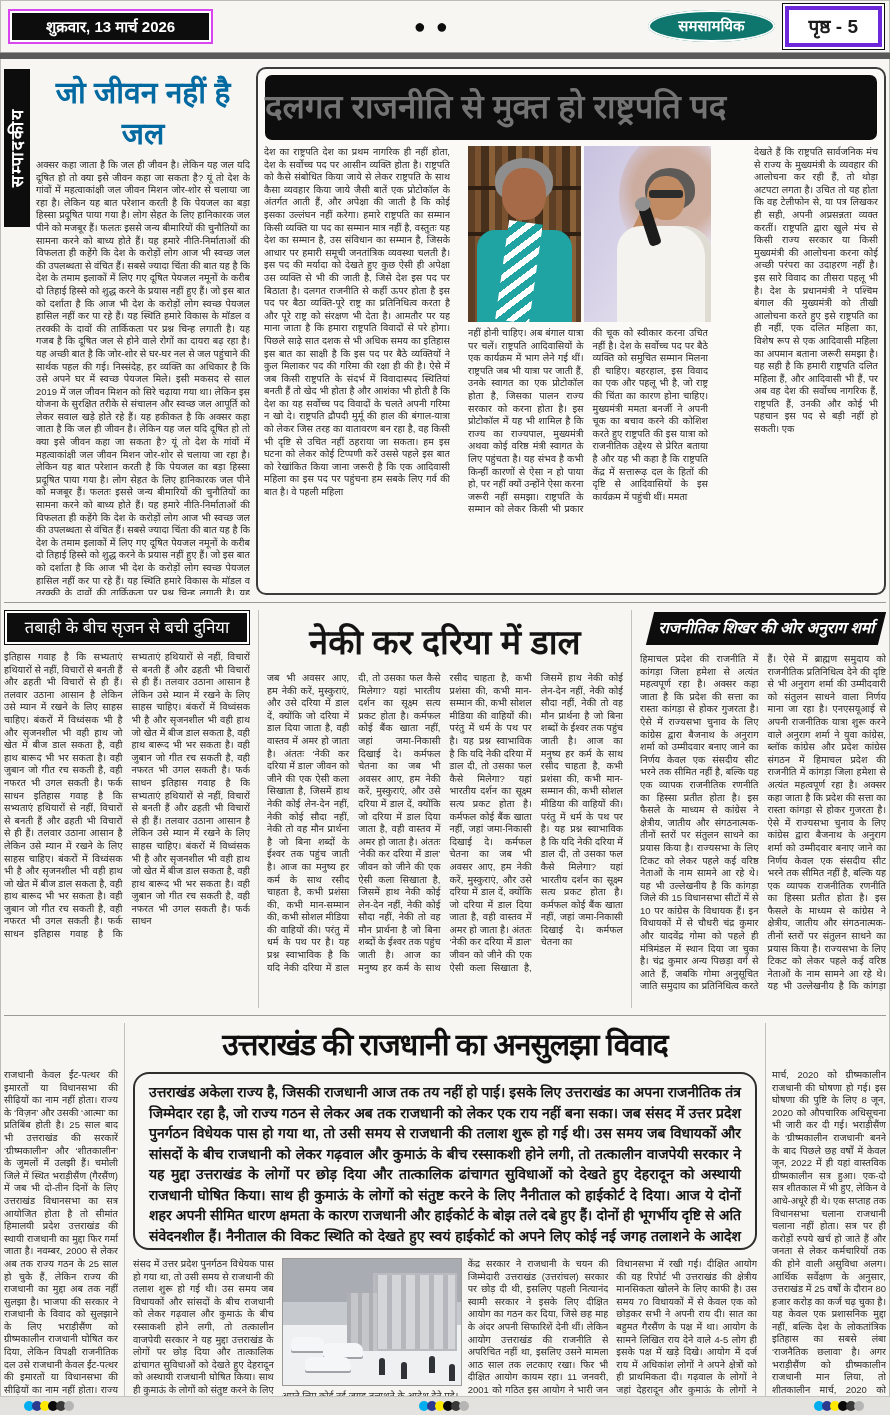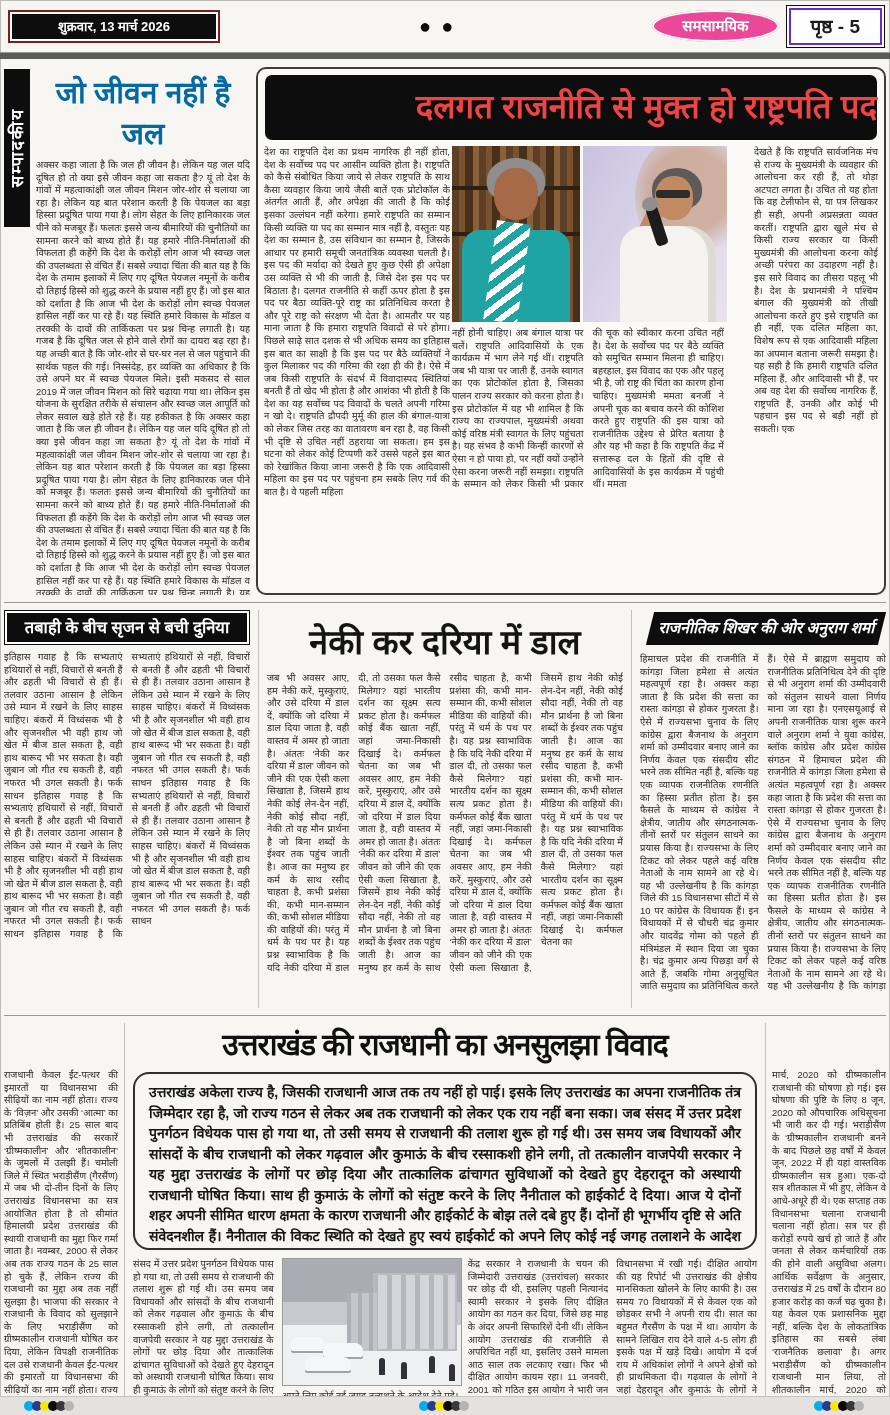--- a/index.html
+++ b/index.html
@@ -1,47 +1,47 @@
 <!DOCTYPE html>
 <html lang="hi"><head>
 <meta charset="utf-8">
 <style>
   html,body{margin:0;padding:0;background:#cfcecb;}
   .page{position:relative;width:890px;height:1415px;margin:0 auto;background:#f7f6f2;
         font-family:"Liberation Sans","DejaVu Sans",sans-serif;color:#1c1c1c;overflow:hidden;
         box-shadow:inset 0 0 0 1px #bdbcb8;}
   
   .masthead{display:flex;align-items:center;height:40px;padding:6px 8px 2px 8px;gap:10px;}
-  .m-date{background:#0d0d0d;color:#fff;font-weight:bold;font-size:13px;padding:5px 48px 6px;
-          border:2px solid #7f1d1d;box-shadow:inset 0 0 0 2px #fff;white-space:nowrap;}
+  .m-date{background:#0d0d0d;color:#fff;font-weight:bold;font-size:15px;padding:5px 36px 6px;
+          border:2px solid #d946ef;box-shadow:inset 0 0 0 2px #fff;white-space:nowrap;}
   .m-bullet{font-size:20px;line-height:1;color:#0d0d0d;}
   .m-paper{background:#fff;border:1px solid #0d0d0d;box-shadow:0 0 0 2px #fff,0 0 0 3px #0d0d0d;
            font-weight:bold;font-size:15px;padding:4px 14px 5px;white-space:nowrap;}
-  .m-oval{background:#ec4899;color:#fff;font-weight:bold;font-size:15px;padding:5px 30px 7px;
+  .m-oval{background:#0f766e;color:#fff;font-weight:bold;font-size:15px;padding:5px 30px 7px;
           border-radius:50%;box-shadow:inset 0 0 0 2px #fff;white-space:nowrap;}
-  .m-page{background:#fff;border:2px solid #6d28d9;box-shadow:0 0 0 2px #fff,0 0 0 3px #0d0d0d;
+  .m-page{background:#fff;border:4px solid #6d28d9;box-shadow:0 0 0 2px #fff,0 0 0 3px #0d0d0d;
           font-weight:bold;font-size:19px;padding:3px 20px 4px;white-space:nowrap;}
   .m-rule{height:6px;background:#5a5a58;margin:4px 0 0;border-top:1px solid #9a9a98;}
   .sp{flex:1;}
   
   .small{font-size:9.5px;line-height:12.6px;text-align:justify;color:#2e2e2c;overflow:hidden;}
   
   .top-row{display:flex;gap:6px;padding:8px 4px 0;height:528px;}
   .editorial{width:246px;flex:none;overflow:hidden;}
   .ed-kicker{margin-left:26px;background:#0d0d0d;color:#fff;font-weight:bold;font-size:14px;
              text-align:center;padding:3px 0 4px;}
   .ed-side{float:left;width:26px;height:158px;background:#0d0d0d;color:#fff;margin:2px 6px 2px 0;
            display:flex;align-items:center;justify-content:center;}
   .ed-side span{writing-mode:vertical-rl;transform:rotate(180deg);font-weight:bold;font-size:17px;letter-spacing:2px;}
   .ed-headline{font-size:30px;font-weight:bold;color:#0369a1;text-align:center;margin:4px 0 6px;}
   .ed-body{height:438px;}
   .lead{flex:1;border:2px solid #3c3c3a;border-radius:10px;padding:5px 6px 4px;overflow:hidden;background:#fbfaf7;}
-  .lead-headline{background:#0d0d0d;color:#ef4444;border-radius:7px;text-align:right;
+  .lead-headline{background:#0d0d0d;color:#737373;border-radius:7px;text-align:left;
                  font-size:33px;font-weight:bold;padding:8px 0 12px;margin:1px 1px 6px;}
-  .lead-body{display:flex;gap:2px;height:438px;}
+  .lead-body{display:flex;gap:18px;height:438px;}
   .lead-c1{width:186px;flex:none;}
   .lead-mid{flex:1;display:flex;flex-direction:column;gap:5px;min-width:0;}
   .photo-strip{display:flex;gap:3px;height:176px;flex:none;}
   .lead-mid-text{flex:1;column-count:2;column-gap:9px;}
   .lead-c4{width:124px;flex:none;margin-left:28px;}
   
   .photo{position:relative;overflow:hidden;flex:none;}
   .ph-murmu{width:47%;background:
      repeating-linear-gradient(90deg,#5d3f26 0 7px,#7b522f 7px 13px,#46301c 13px 21px,#8a6038 21px 27px);}
   .ph-murmu .shelf{position:absolute;left:0;right:0;height:4px;background:#2e1f12;}
@@ -64,21 +64,21 @@
   .ph-mamata .face2{position:absolute;left:50%;top:30px;width:38px;height:44px;background:#c08a63;border-radius:46%;}
   .ph-mamata .glasses{position:absolute;left:51%;top:44px;width:34px;height:8px;background:#2c2c2c;border-radius:3px;}
   .ph-mamata .mic{position:absolute;left:47%;bottom:76px;width:12px;height:40px;background:#1c1c1c;
                   transform:rotate(-18deg);border-radius:4px;}
   .ph-mamata .mic:before{content:"";position:absolute;top:-10px;left:-2px;width:16px;height:14px;background:#8f8f8f;border-radius:50%;}
   
   .hrule{height:1px;background:#9a9a96;margin:7px 4px;}
   
   .mid-row{display:flex;gap:8px;padding:0 4px;height:398px;}
   .mid-left{width:246px;flex:none;overflow:hidden;}
-  .mid-left-head{background:#0d0d0d;color:#fff;font-weight:bold;font-size:16.5px;text-align:center;
+  .mid-left-head{background:#0d0d0d;color:#fff;font-weight:normal;font-size:16.5px;text-align:center;
                  padding:4px 0 6px;border:1px solid #0d0d0d;box-shadow:inset 0 0 0 2px #fff;margin-bottom:6px;}
   .mid-left-body{height:352px;column-count:2;column-gap:9px;}
   .mid-center{flex:1;border-left:1px solid #c2c1bd;border-right:1px solid #c2c1bd;padding:0 8px;overflow:hidden;min-width:0;}
   .neki-head{font-size:34px;font-weight:bold;text-align:center;color:#141414;margin:8px 0 8px;}
   .neki-body{height:344px;column-count:4;column-gap:9px;}
   .mid-right{width:246px;flex:none;overflow:hidden;}
   .ribbon{background:#0d0d0d;color:#fff;transform:skewX(-14deg);margin:2px 4px 8px 10px;padding:4px 6px 7px;}
   .ribbon span{display:block;transform:skewX(14deg);font-style:italic;font-weight:bold;font-size:15.5px;text-align:center;}
   .mid-right-body{height:352px;column-count:2;column-gap:9px;}
   

